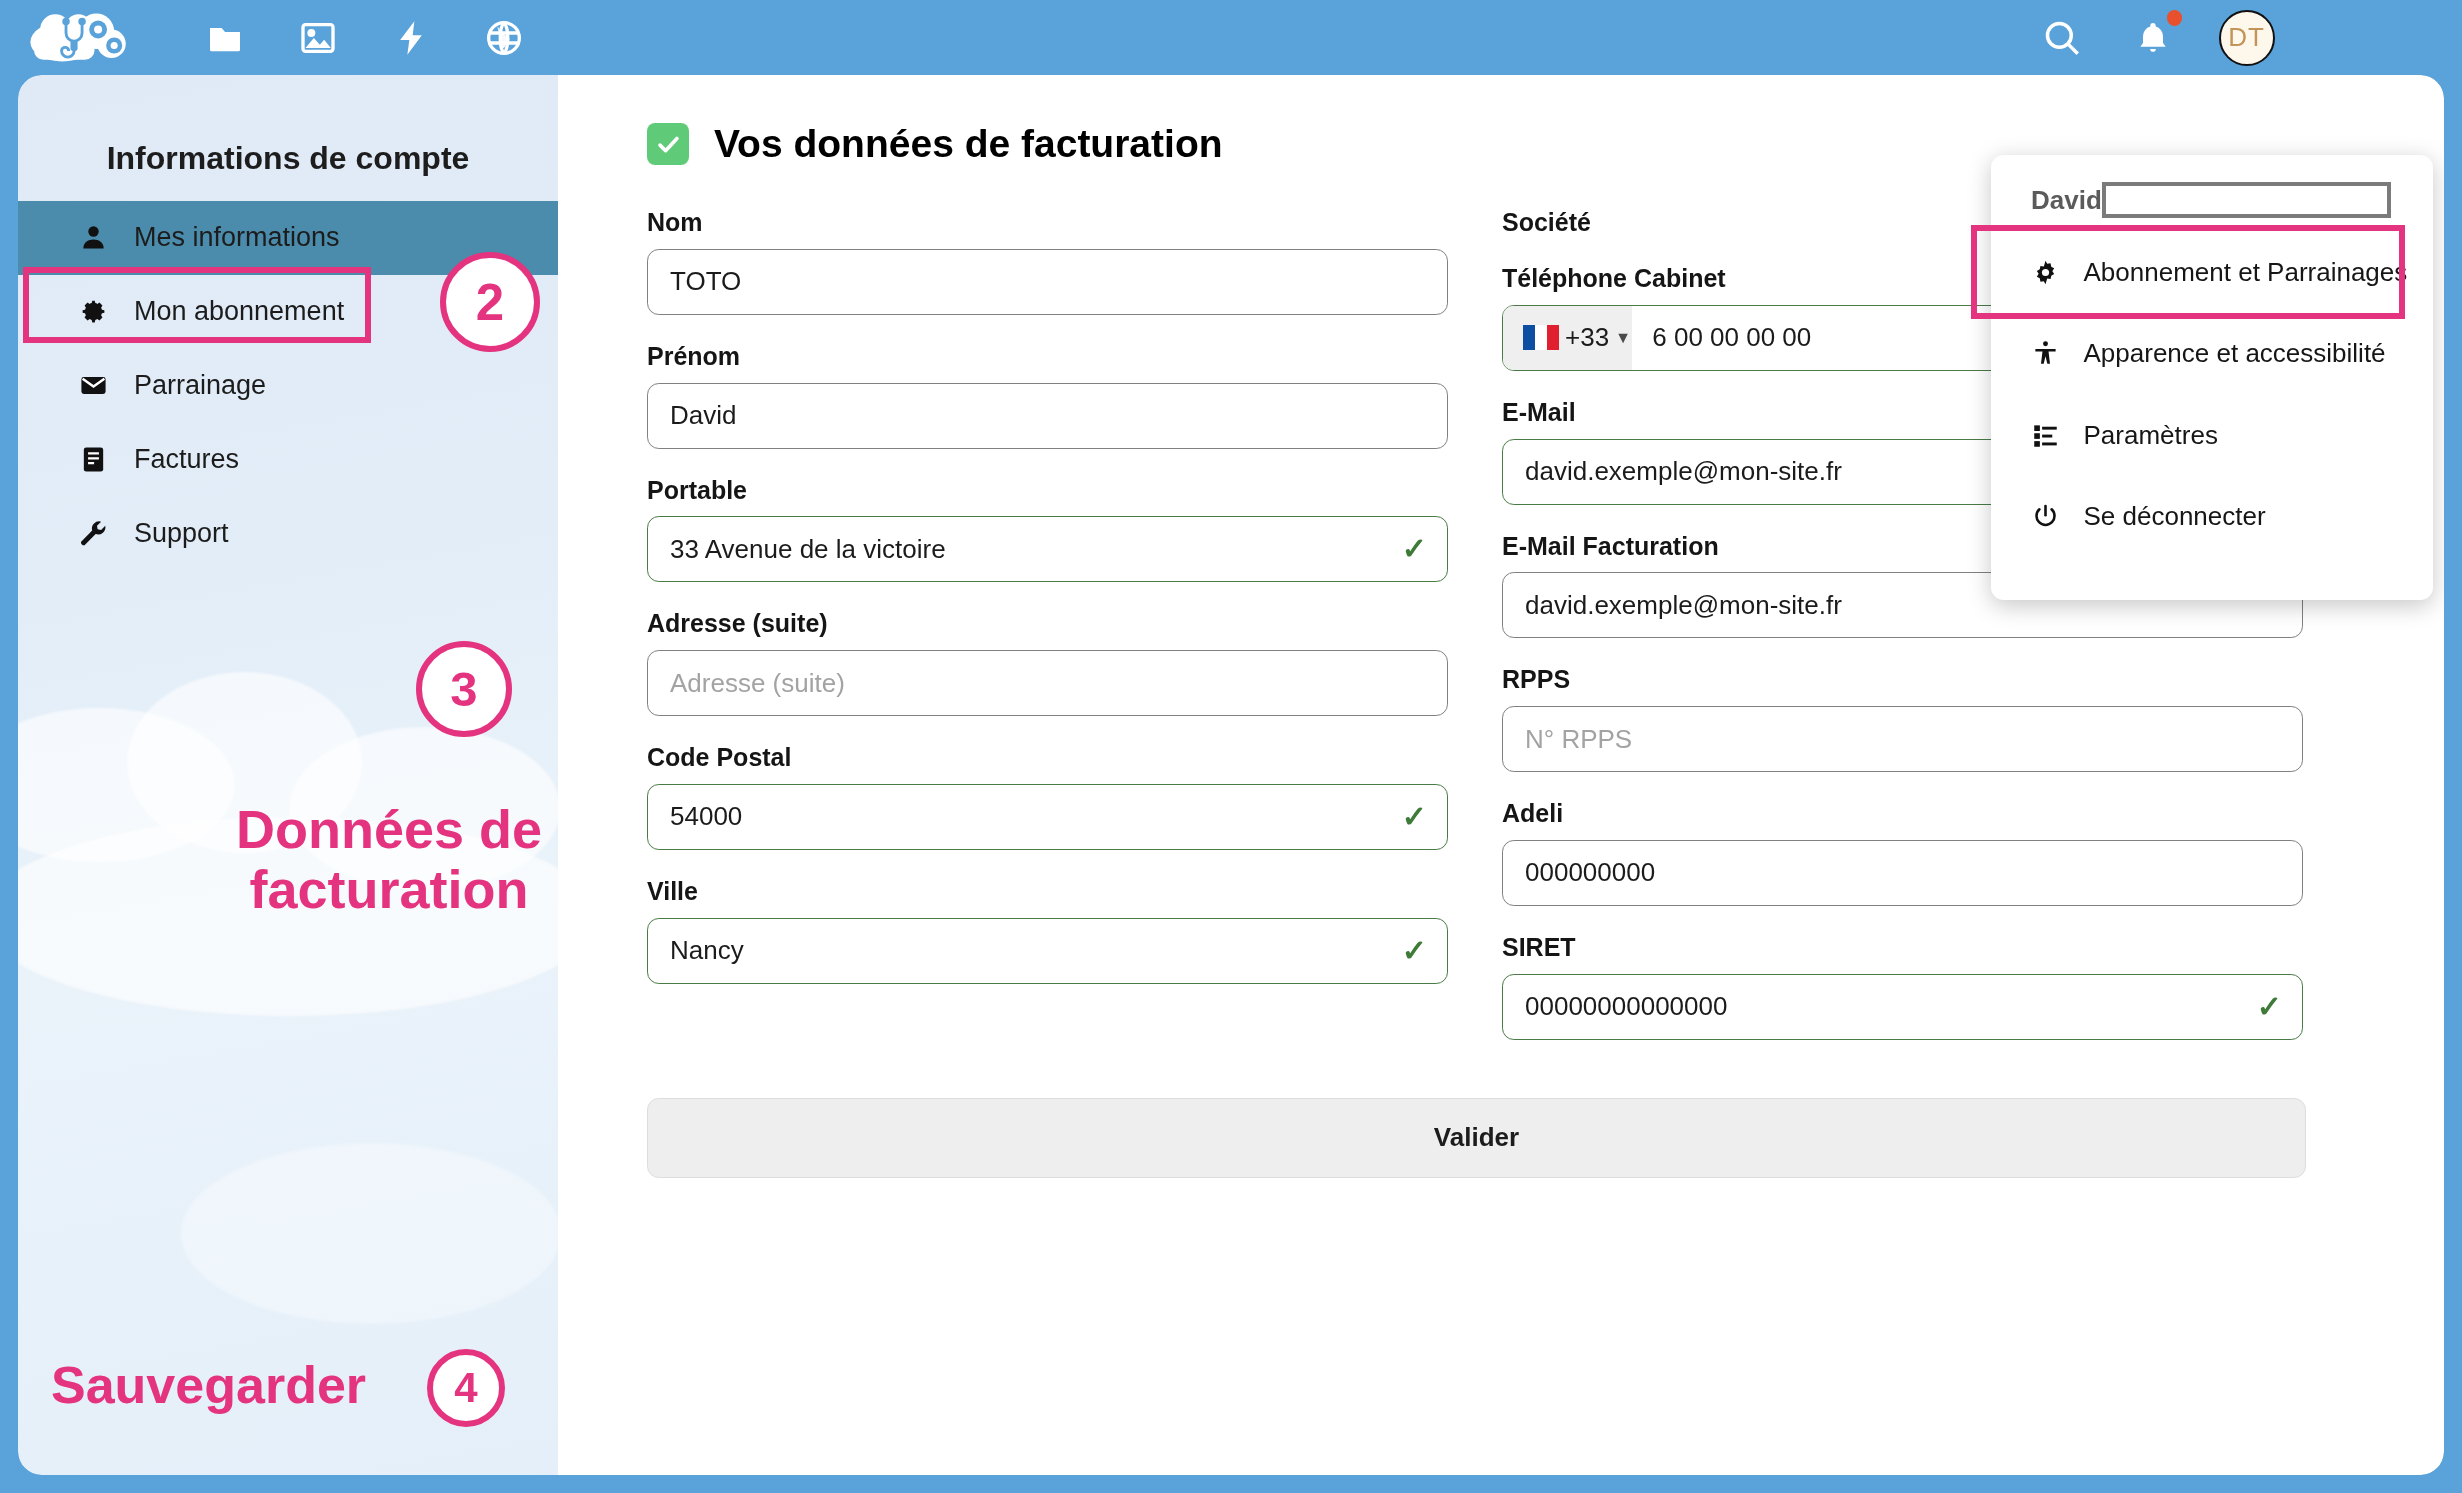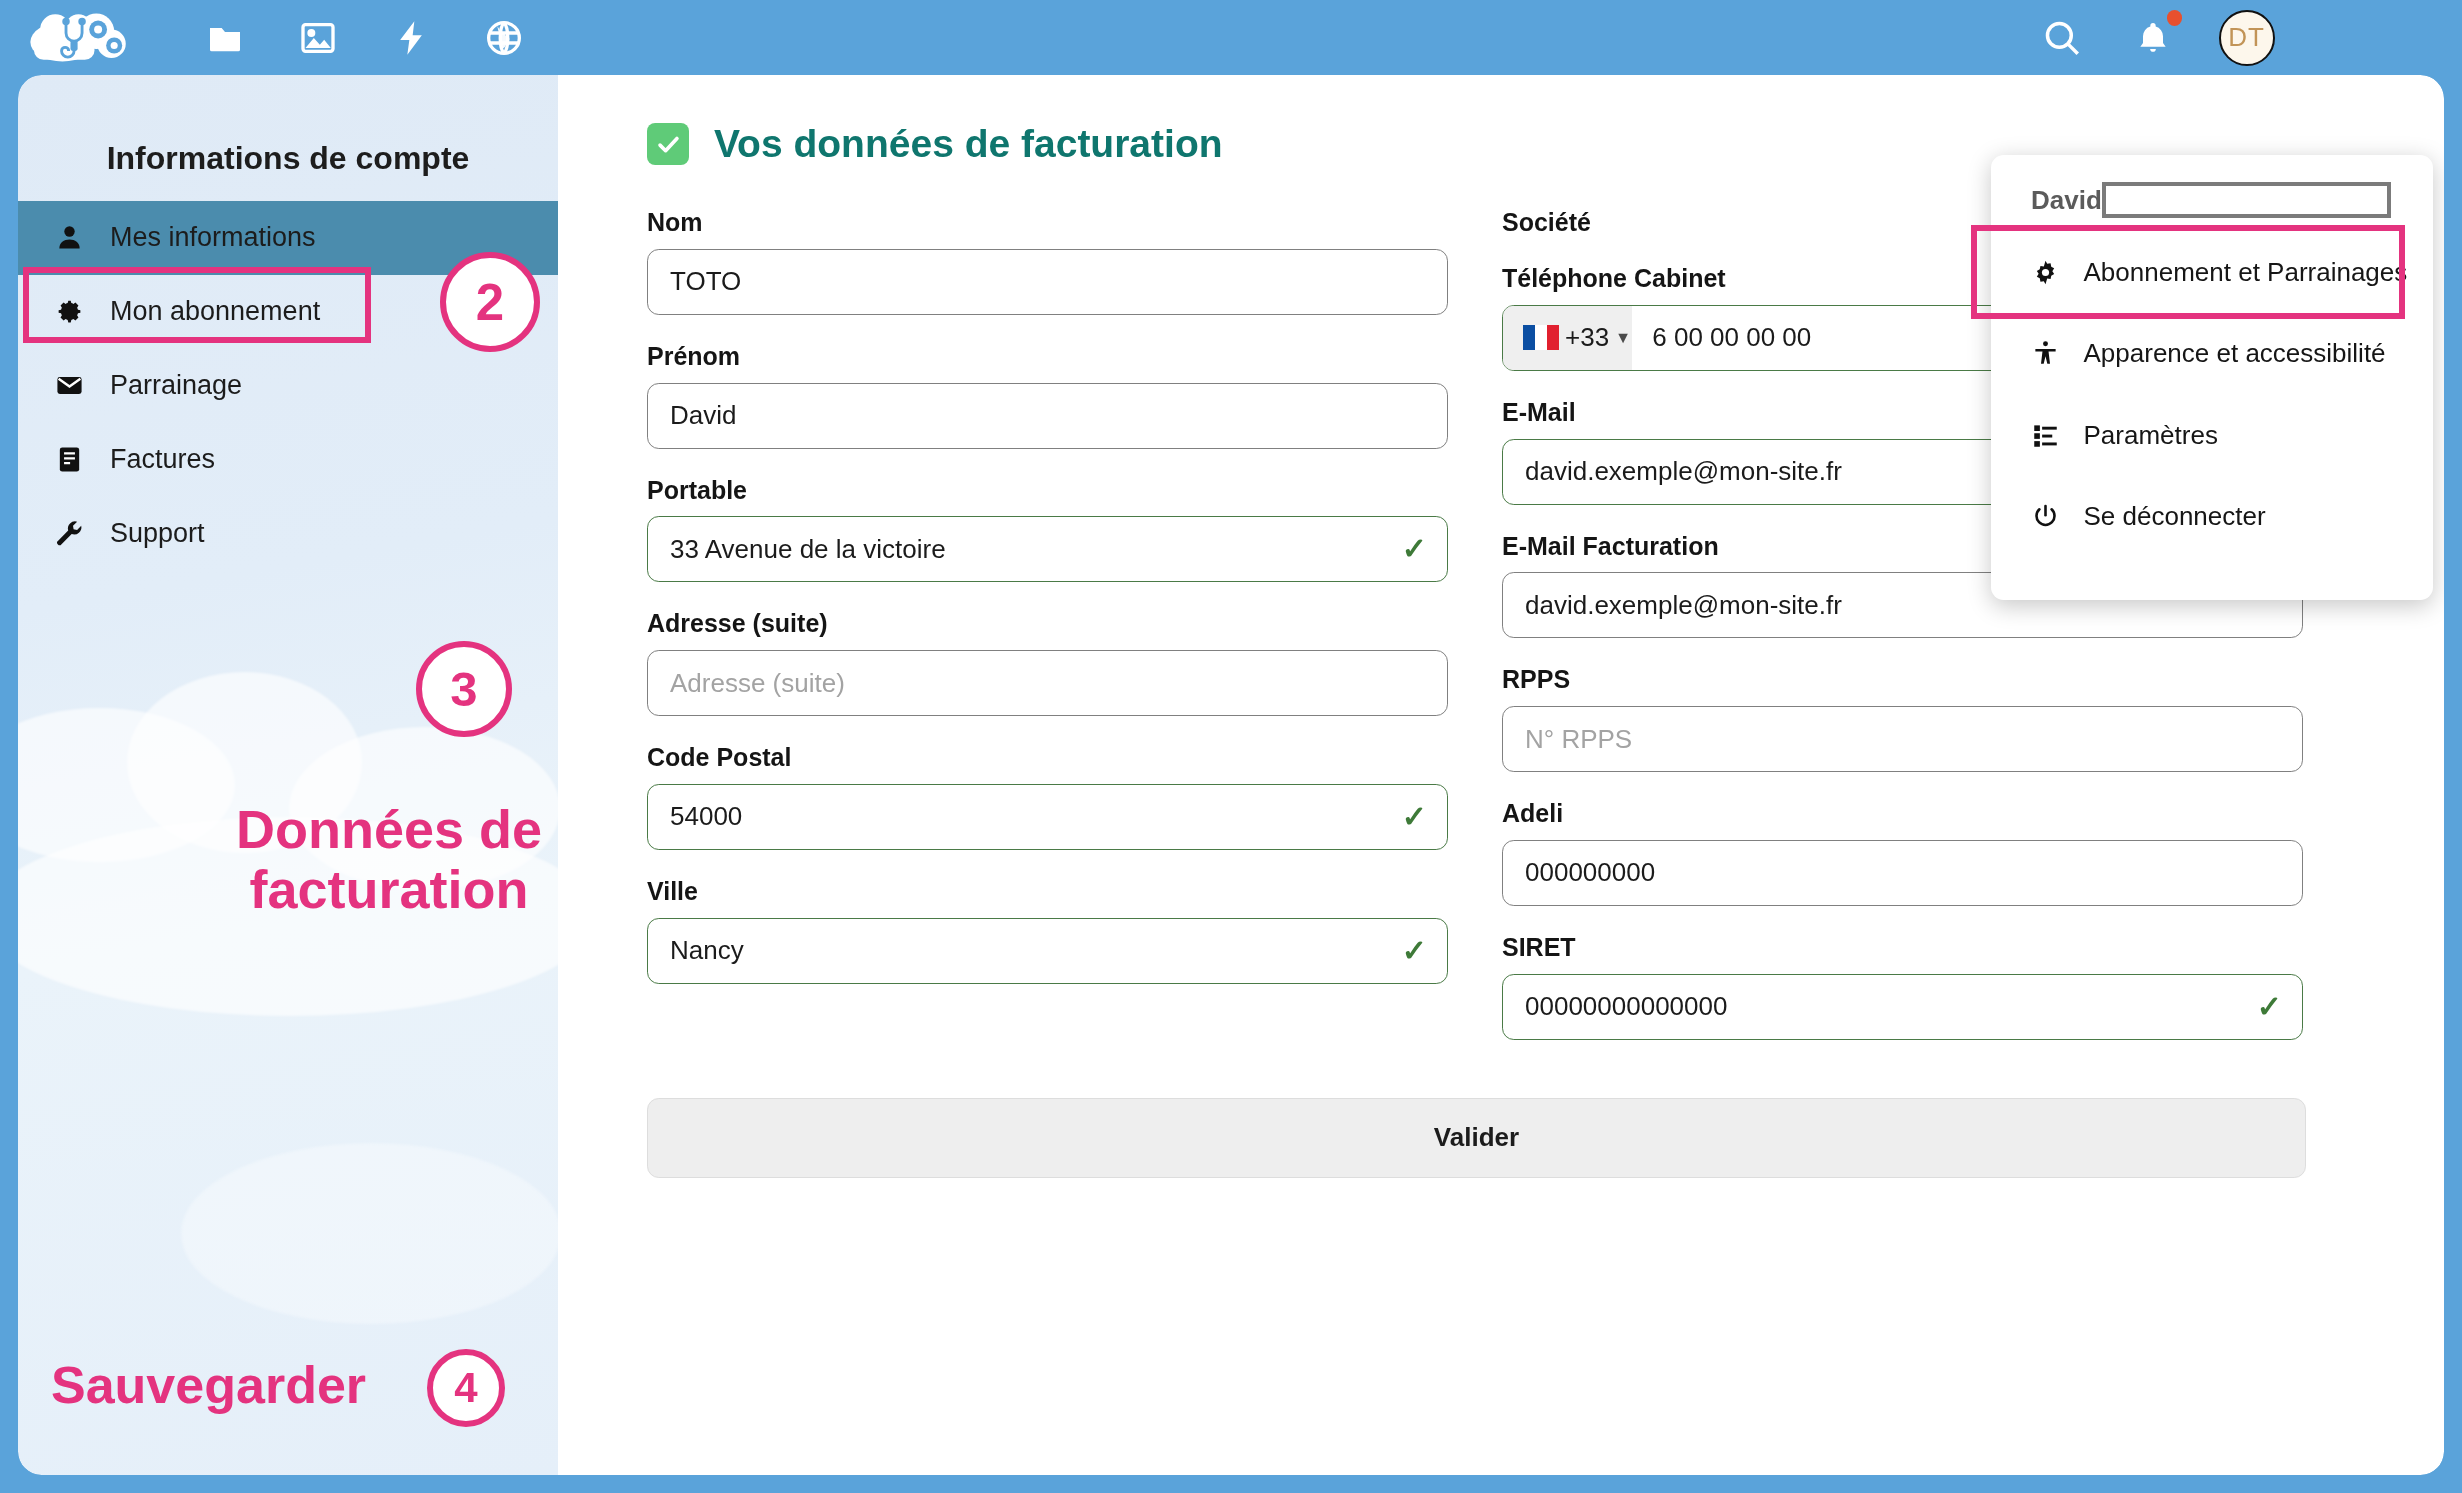--- a/index.html
+++ b/index.html
@@ -81,21 +81,21 @@
     font-weight: bold;
     color: #1d1d1d;
     margin: 29px 0 23.5px 0;
     position: relative; z-index: 2;
   }
   .side-item {
     position: relative; z-index: 2;
     height: 74px;
     display: flex;
     align-items: center;
-    padding-left: 36px;
+    padding-left: 60px;
     gap: 25px;
     font-size: 27px;
     color: #1c1c1c;
   }
   .side-item.active { background: #4b8cad; }
   .side-ico { width: 31px; display: flex; align-items: center; justify-content: center; }
 
   .anno-circle {
     position: absolute;
     border: 6.3px solid #e4337f;
@@ -134,21 +134,21 @@
     align-items: center;
     gap: 25px;
     margin-bottom: 42px;
   }
   #chk {
     width: 42px; height: 42px;
     border-radius: 8.1px;
     background: #5fcb78;
     display: flex; align-items: center; justify-content: center;
   }
-  #main-title { font-size: 39px; font-weight: bold; color: #0f766e; }
+  #main-title { font-size: 39px; font-weight: bold; color: #000000; }
 
   #cols { display: flex; gap: 54px; }
   .col { width: 801px; }
 
   .field { margin-bottom: 27px; }
   .f-label {
     font-size: 25px;
     font-weight: bold;
     color: #151515;
     margin-bottom: 11.8px;

